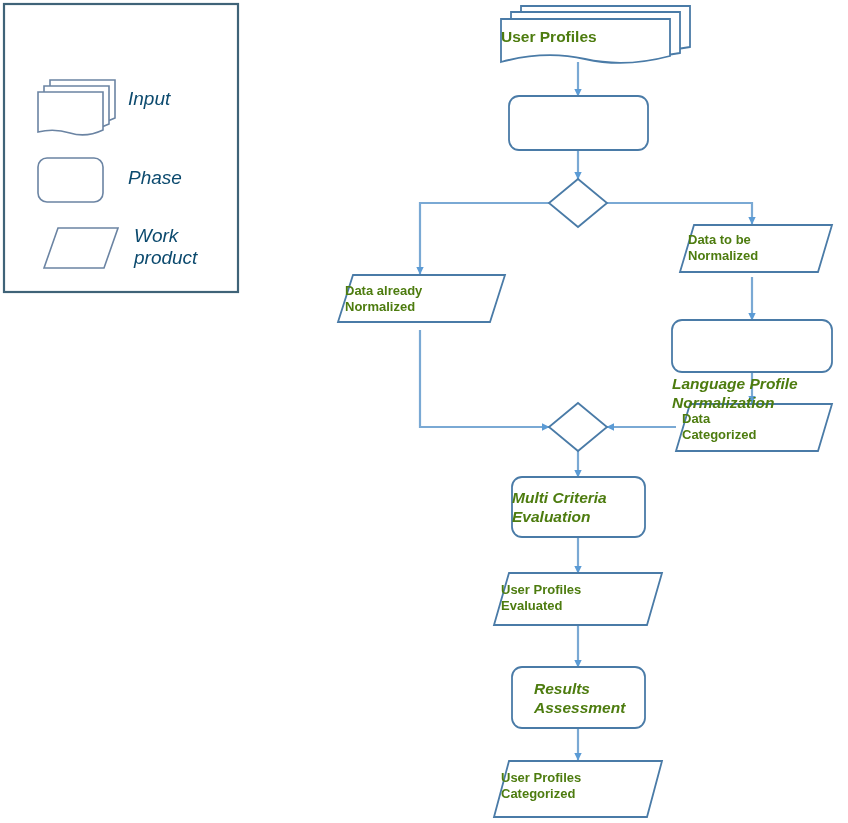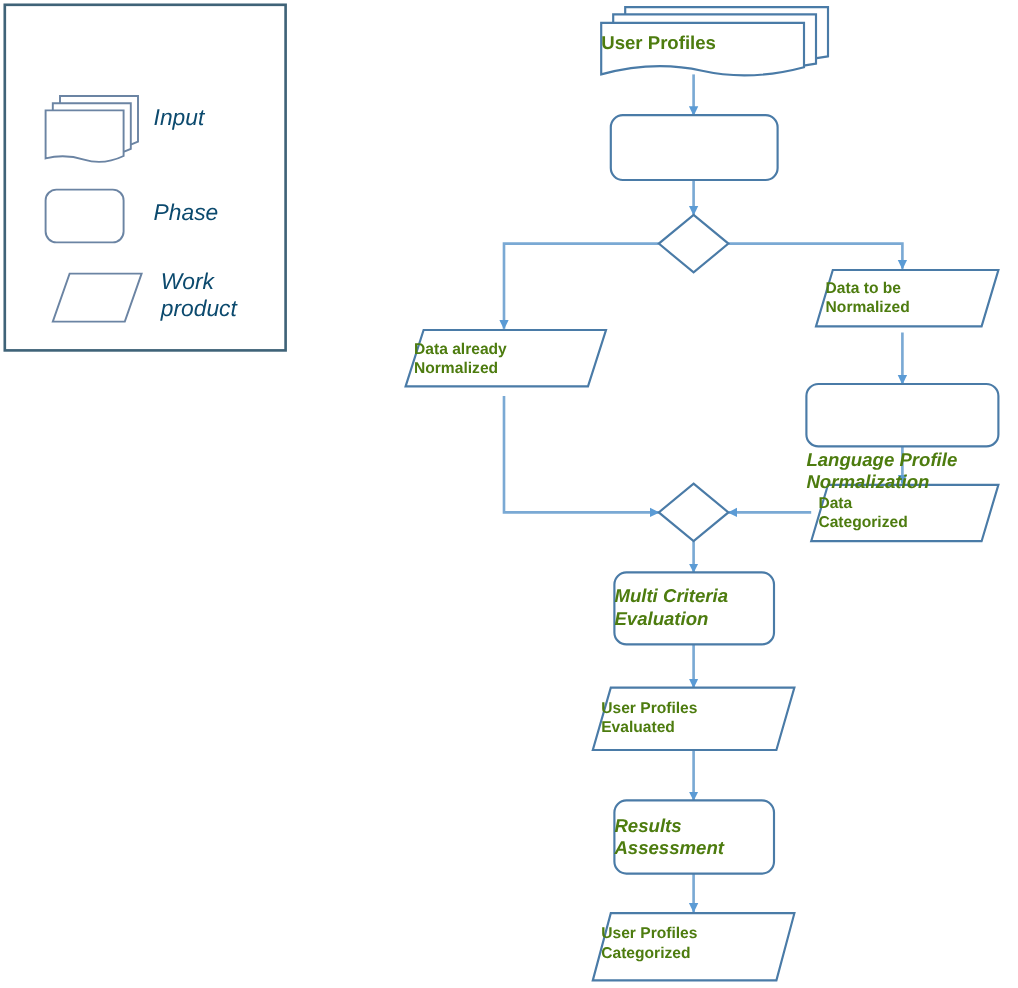--- a/index.html
+++ b/index.html
@@ -170,19 +170,19 @@
 
   <div class="node-label label-work" style="left:682px; top:411px; width:144px;">Data
 Categorized</div>
 
   <div class="node-label label-phase" style="left:512px; top:489px; width:133px;">Multi Criteria
 Evaluation</div>
 
   <div class="node-label label-work" style="left:501px; top:582px; width:153px;">User Profiles
 Evaluated</div>
 
-  <div class="node-label label-phase" style="left:512px; top:680px; width:133px;">Results
+  <div class="node-label label-phase" style="left:512px; top:680px; width:133px;padding-left:22px;">Results
 Assessment</div>
 
   <div class="node-label label-work" style="left:501px; top:770px; width:153px;">User Profiles
 Categorized</div>
 
 </div>
 
 </body></html>

